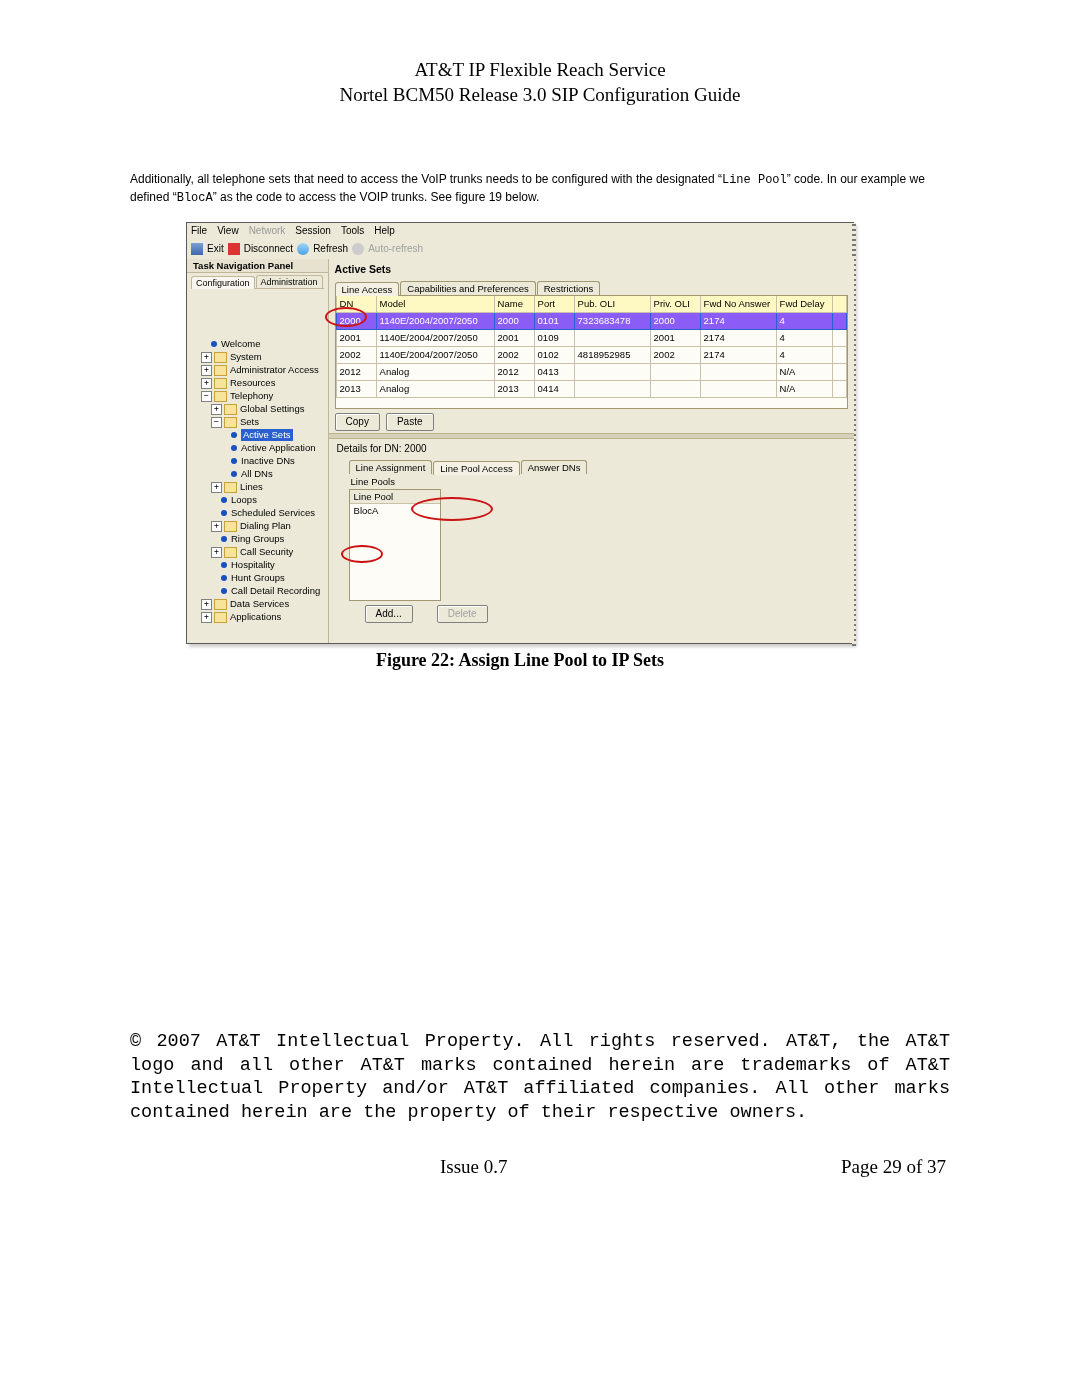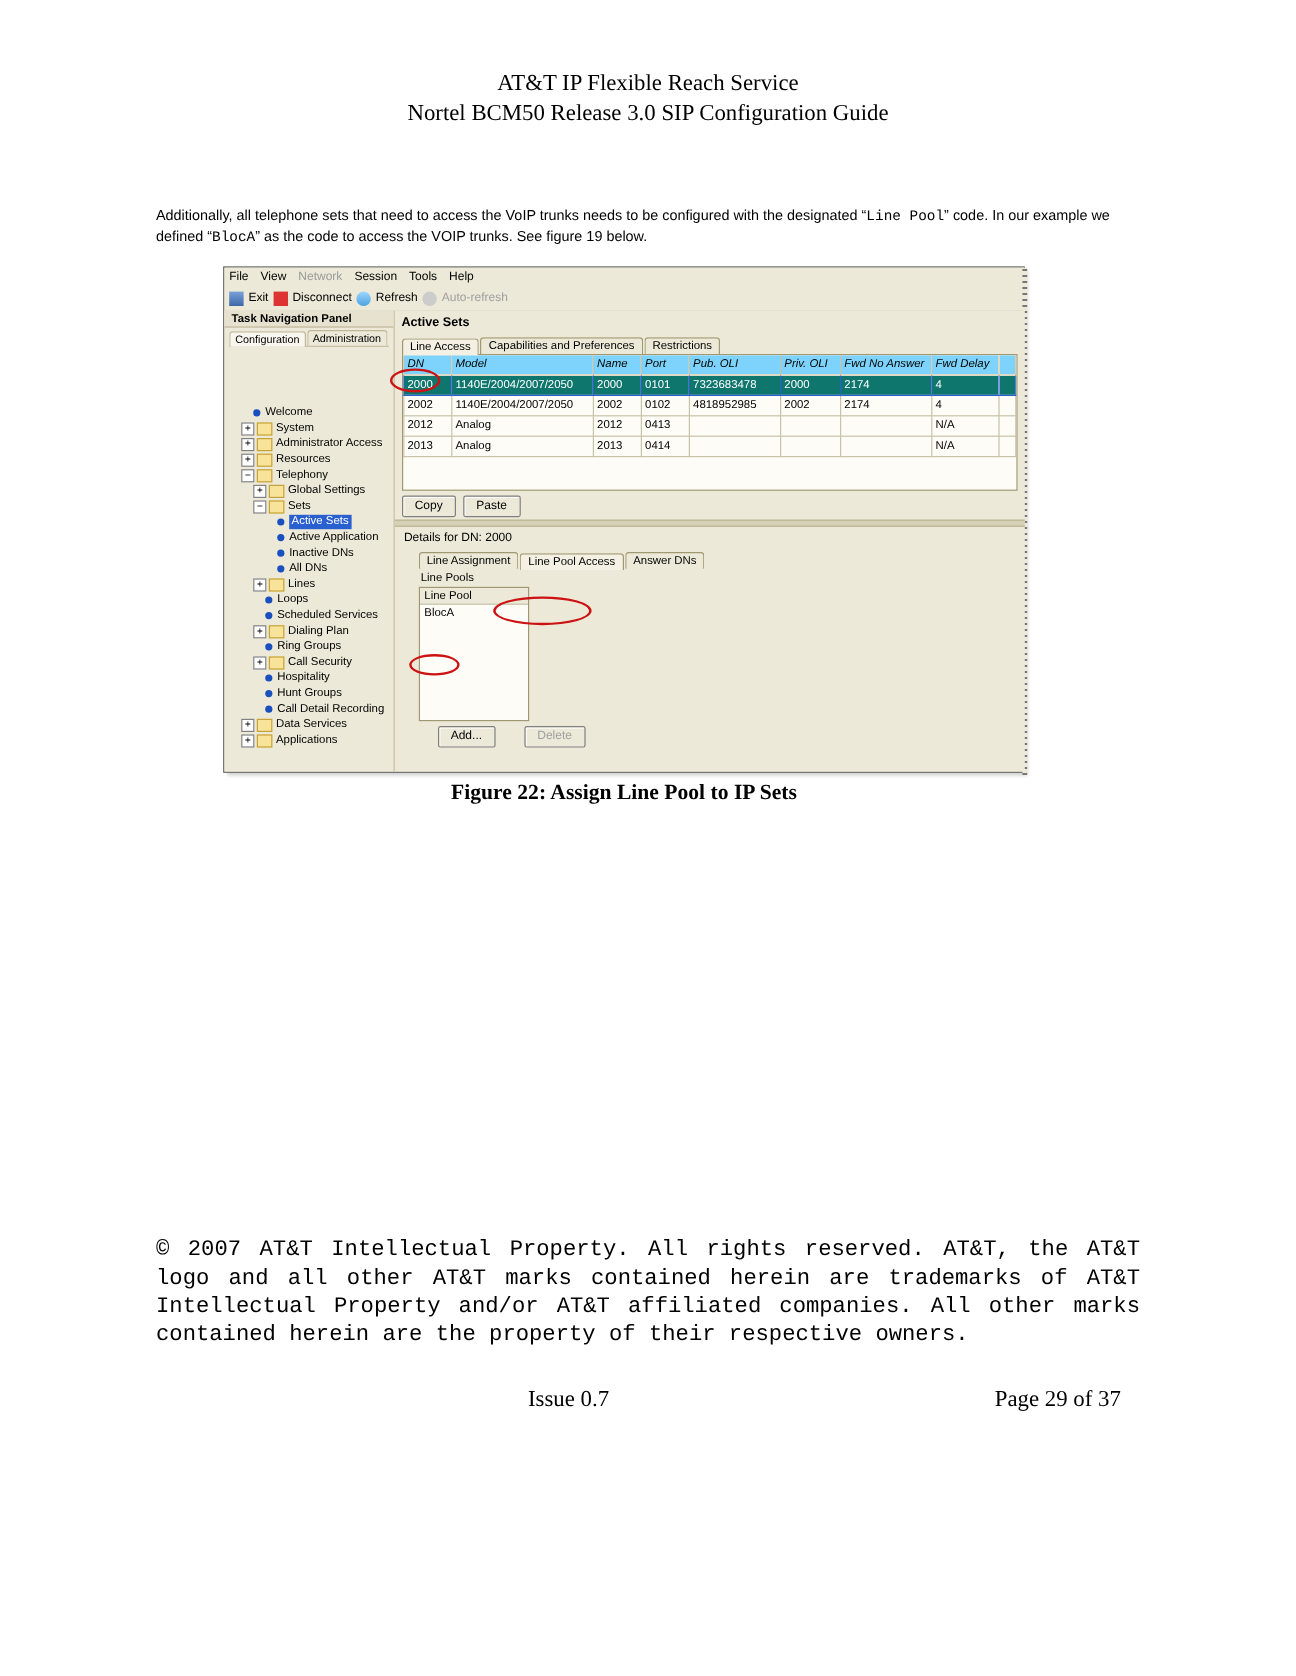--- a/index.html
+++ b/index.html
@@ -49,21 +49,21 @@
   }
   .footer {
     position: absolute;
     left: 130px;
     right: 130px;
     top: 1156px;
     font-family: "Times New Roman", Times, serif;
     font-size: 19px;
   }
   .footer .issue { position: absolute; left: 310px; }
-  .footer .pageno { position: absolute; right: 16px; }
+  .footer .pageno { position: absolute; right: 4px; }
 
   
   .figure-wrap {
     margin-top: 16px;
     width: 668px;
     margin-left: 8px;
     padding-left: 48px;
   }
   .shot {
     width: 668px;
@@ -245,27 +245,26 @@
   }
   table.grid th, table.grid td {
     border: 1px solid #c9c2a8;
     padding: 1px 3px;
     text-align: left;
     overflow: hidden;
     white-space: nowrap;
     height: 14px;
   }
   table.grid th {
-    background: #7dd3fc;
+    background: #fef9c3;
     font-weight: normal;
     border-top: none;
-    font-style: italic;
   }
   tr.selrow td {
-    background: #0f766e;
+    background: #8b5cf6;
     color: #fff;
     border-color: #2a5fd0;
   }
   .btnrow {
     margin-top: 4px;
     display: flex;
     gap: 6px;
   }
   .winbtn {
     font-size: 10px;
@@ -542,20 +541,31 @@
                     <td>1140E/2004/2007/2050</td>
                     <td>2000</td>
                     <td>0101</td>
                     <td>7323683478</td>
                     <td>2000</td>
                     <td>2174</td>
                     <td>4</td>
                     <td></td>
                   </tr>
                   <tr>
+                    <td>2001</td>
+                    <td>1140E/2004/2007/2050</td>
+                    <td>2001</td>
+                    <td>0109</td>
+                    <td></td>
+                    <td>2001</td>
+                    <td>2174</td>
+                    <td>4</td>
+                    <td></td>
+                  </tr>
+                  <tr>
                     <td>2002</td>
                     <td>1140E/2004/2007/2050</td>
                     <td>2002</td>
                     <td>0102</td>
                     <td>4818952985</td>
                     <td>2002</td>
                     <td>2174</td>
                     <td>4</td>
                     <td></td>
                   </tr>

